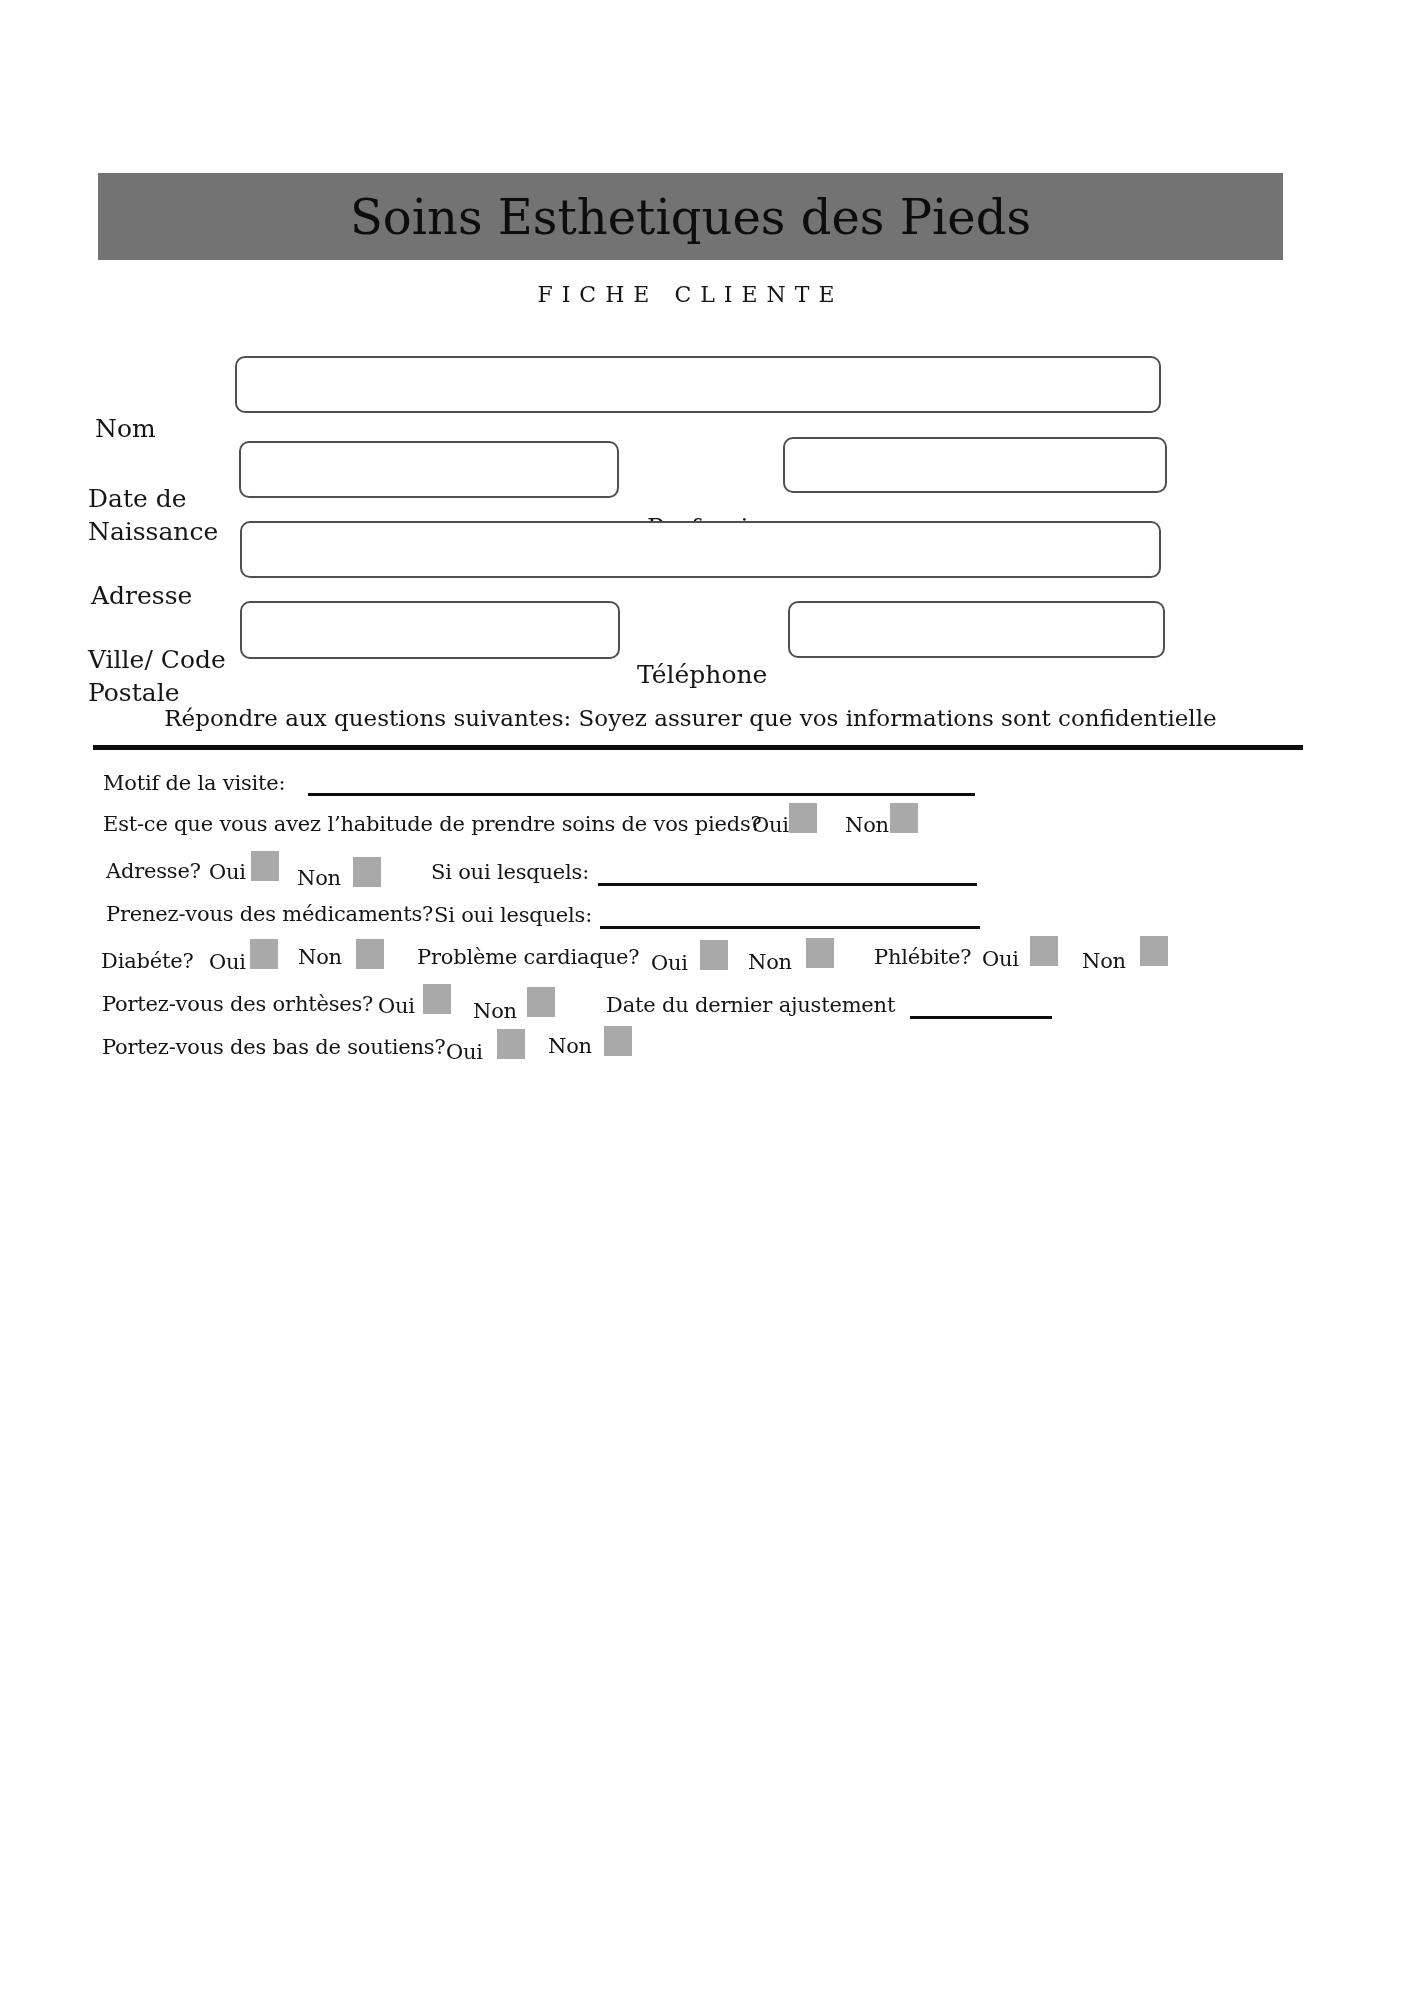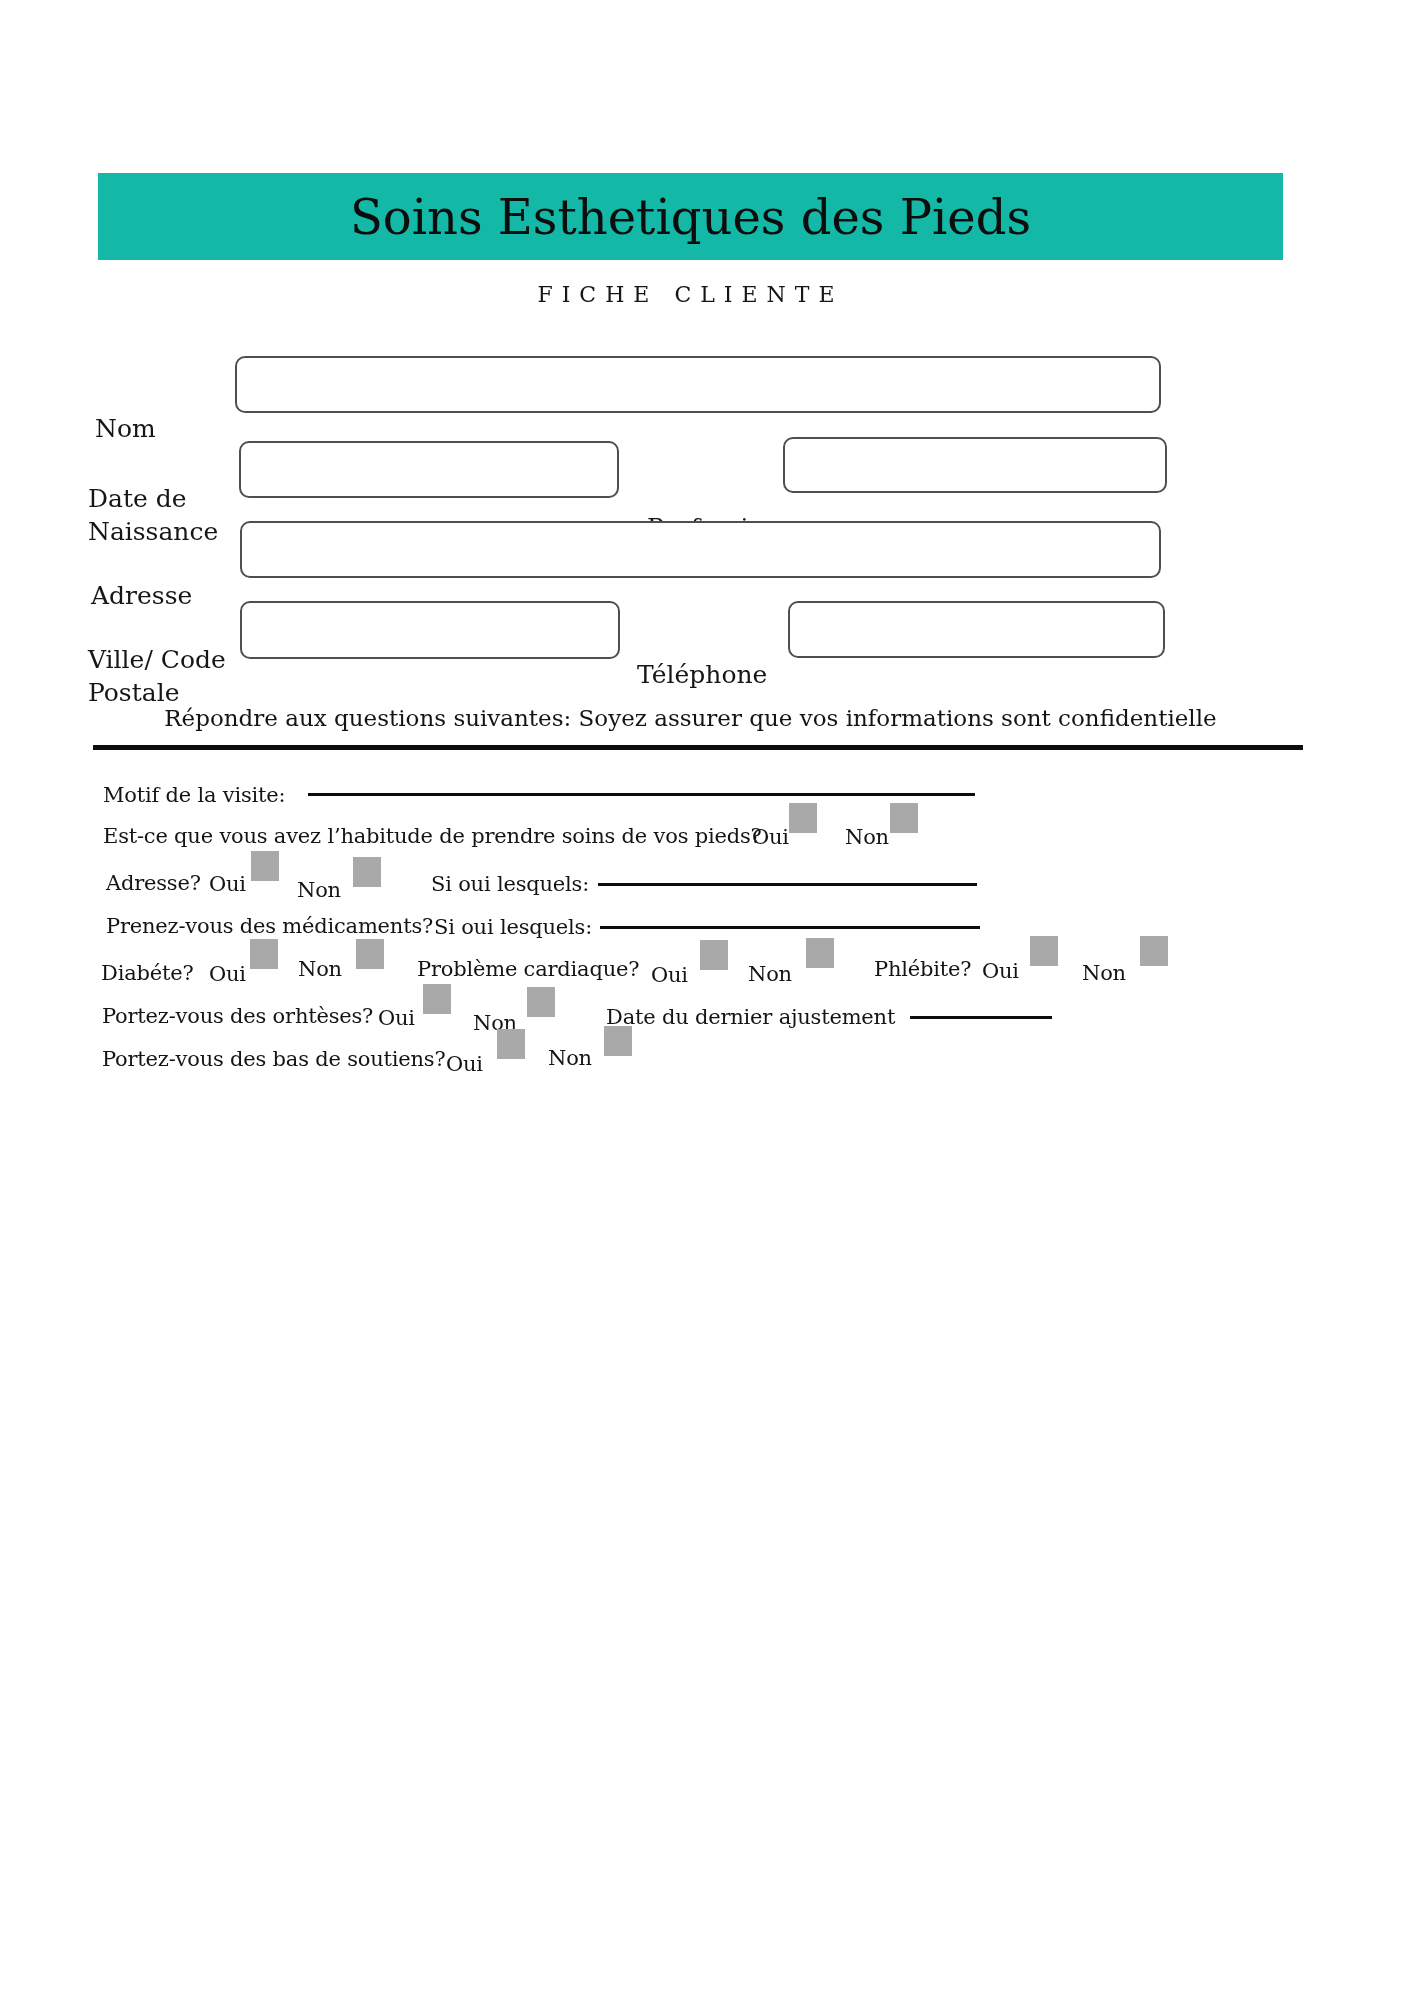--- a/index.html
+++ b/index.html
@@ -64,39 +64,38 @@
     left: 93px; top: 745px;
     width: 1210px; height: 5px;
     background: #0d0d0d;
   }
   .q {
     position: absolute;
     font-size: 21px;
     letter-spacing: -0.2px;
     color: #141414;
     white-space: nowrap;
-    margin-top: 12px;
   }
   .cb {
     position: absolute;
     width: 28px; height: 30px;
     background: #a9a9a9;
   }
   .uline {
     position: absolute;
     height: 3px;
     background: #0d0d0d;
   }
 </style>
 </head>
 <body>
 
 <div class="page">
 
-  <div class="banner" style="background-color: #14b8a6;">
+  <div class="banner" style="background-color: #737373;">
     <span class="banner-title">Soins Esthetiques des Pieds</span>
   </div>
   <div class="form-title">FICHE CLIENTE</div>
 
   <div class="lbl" style="left:95px;top:364px">Nom</div>
   <div class="ibox" style="left:235px;top:356px;width:926px;height:57px"></div>
 
   <div class="lbl" style="left:88px;top:434px">
     <div>Date de</div>
     <div>Naissance</div>

